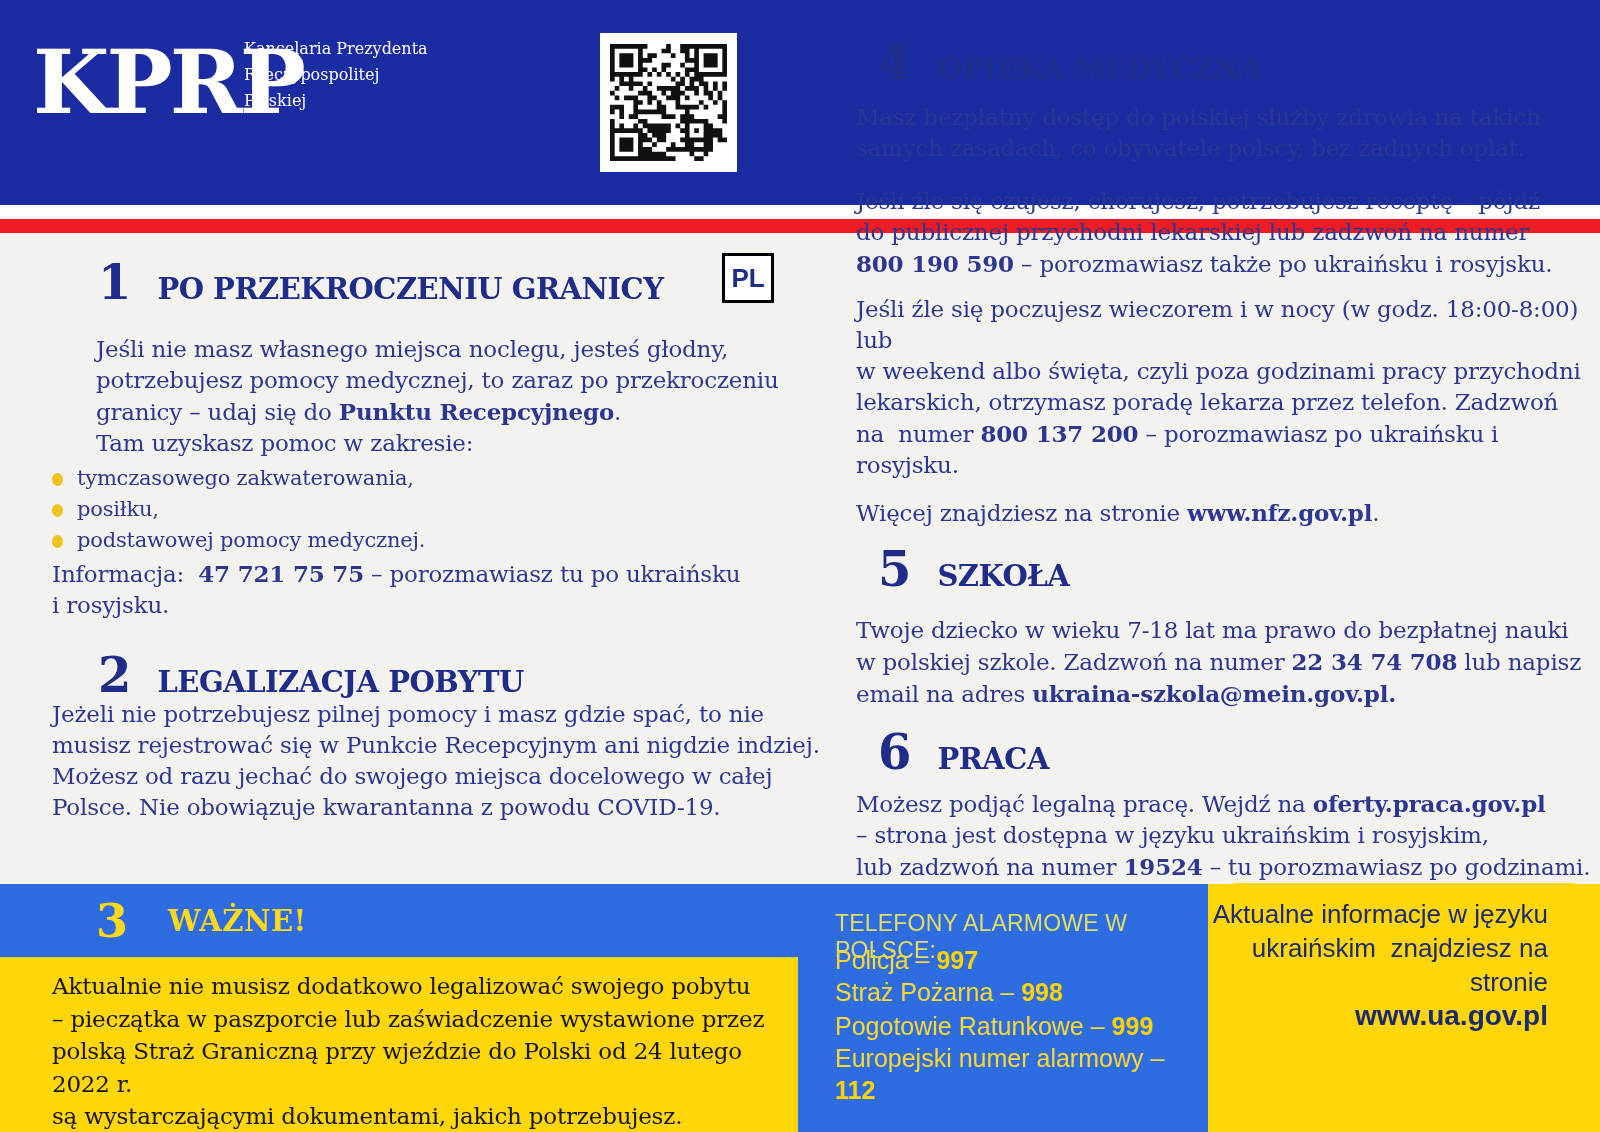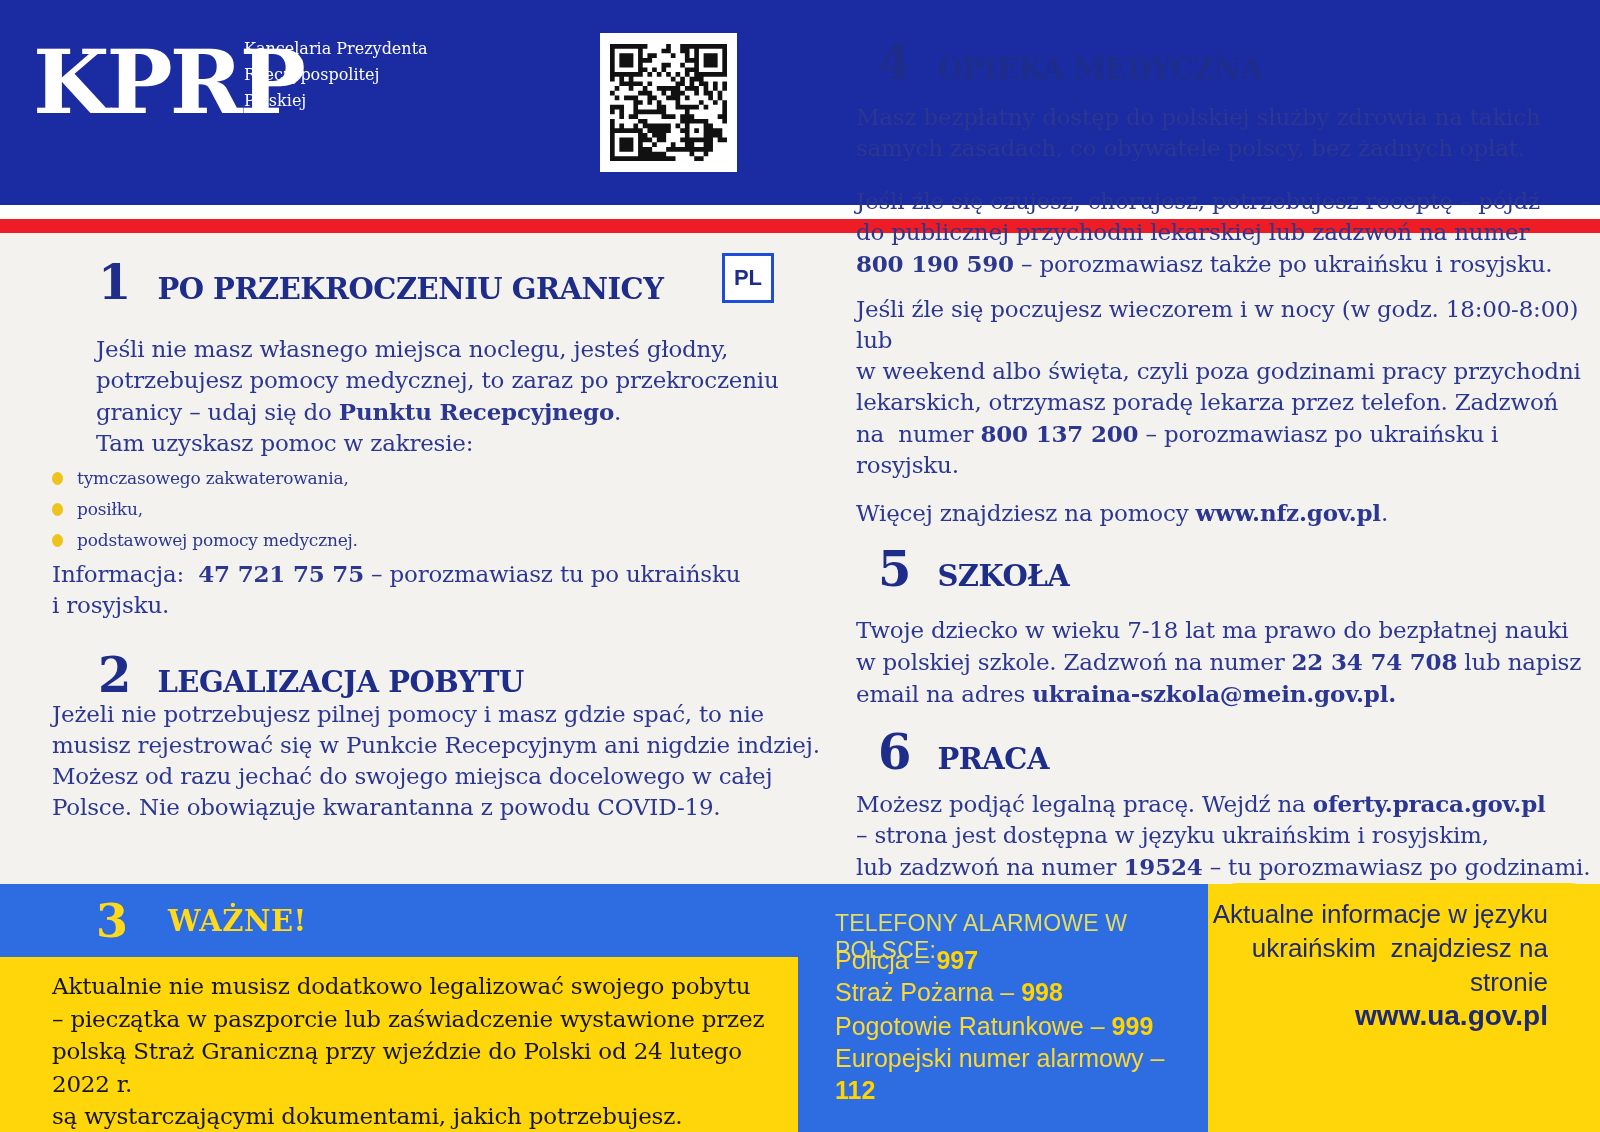--- a/index.html
+++ b/index.html
@@ -24,42 +24,42 @@
   .col-left{position:absolute;left:52px;top:238px;width:790px;}
   .col-right{position:absolute;left:856px;top:0px;width:744px;}
   .sec-head{display:flex;align-items:baseline;color:#1e2c8a;}
   .sec-num{font-size:48px;font-weight:700;line-height:1;}
   .sec-title{font-size:29px;font-weight:700;letter-spacing:-0.5px;margin-left:26px;}
   .col-left .sec-head{padding-left:46px;}
   .col-right .sec-head{padding-left:22px;}
   .body-p{color:#2b3790;font-size:23px;line-height:31px;letter-spacing:-0.2px;white-space:pre-line;}
   .body-p .b, .b{font-weight:700;}
   .bullet-list{list-style:none;margin:4px 0 0 0;padding:0;}
-  .bullet-list li{color:#2b3790;font-size:17px;line-height:31px;letter-spacing:-0.2px;display:flex;align-items:baseline;}
+  .bullet-list li{color:#2b3790;font-size:21px;line-height:31px;letter-spacing:-0.2px;display:flex;align-items:baseline;}
   .dot{width:11px;height:13px;border-radius:50%;background:#eec31e;flex:0 0 auto;
        margin-right:14px;position:relative;top:1px;}
   .mt-s1-head{margin-top:20px;}
   .mt-p1{margin-top:28px;margin-left:44px;}
   .mt-info{margin-top:2px;}
   .mt-s2-head{margin-top:30px;}
   .mt-s2-p{margin-top:0;}
   .mt-s4-head{margin-top:38px;}
   .mt-s4-p1{margin-top:16px;}
   .mt-s4-p2{margin-top:22px;}
   .mt-s4-p3{margin-top:14px;}
   .mt-s4-p4{margin-top:16px;}
   .mt-s5-head{margin-top:16px;}
   .mt-s5-p{margin-top:22px;}
   .mt-s6-head{margin-top:18px;}
   .mt-s6-p{margin-top:12px;}
 
   
-  .pl-badge{position:absolute;left:722px;top:253px;width:46px;height:44px;border:3px solid #1d4ed8;
+  .pl-badge{position:absolute;left:722px;top:253px;width:46px;height:44px;border:3px solid #000000;
             background:#ffffff;display:flex;align-items:center;justify-content:center;
-            font-family:"Liberation Sans",sans-serif;font-weight:700;font-size:22px;color:#1e2c8a;}
+            font-family:"Liberation Sans",sans-serif;font-weight:700;font-size:26px;color:#1e2c8a;}
 
   
   .bottom{position:absolute;left:0;top:884px;width:1600px;height:248px;background:#ffd60a;}
   .band-blue{position:absolute;left:0;top:0;width:1208px;height:73px;background:#2e6ce1;
              display:flex;align-items:center;}
   .band-blue .sec-num{color:#ffd91a;font-size:46px;margin-left:96px;}
   .band-blue .sec-title{color:#ffd91a;font-size:29px;margin-left:40px;letter-spacing:0.5px;}
   .warn-p{position:absolute;left:52px;top:86px;width:740px;color:#161616;font-size:23px;
           line-height:32.5px;letter-spacing:-0.2px;white-space:pre-line;}
   .mid-blue{position:absolute;left:798px;top:0;width:410px;height:248px;background:#2e6ce1;
@@ -140,21 +140,21 @@
     </div>
     <div class="body-p mt-s4-p1">Masz bezpłatny dostęp do polskiej służby zdrowia na takich
 samych zasadach, co obywatele polscy, bez żadnych opłat.</div>
     <div class="body-p mt-s4-p2"><span>Jeśli źle się czujesz, chorujesz, potrzebujesz receptę – pójdź
 do publicznej przychodni lekarskiej lub zadzwoń na numer
 </span><span class="b">800 190 590</span><span> – porozmawiasz także po ukraińsku i rosyjsku.</span></div>
     <div class="body-p mt-s4-p3"><span>Jeśli źle się poczujesz wieczorem i w nocy (w godz. 18:00-8:00) lub
 w weekend albo święta, czyli poza godzinami pracy przychodni
 lekarskich, otrzymasz poradę lekarza przez telefon. Zadzwoń
 na &nbsp;numer </span><span class="b">800 137 200</span><span> – porozmawiasz po ukraińsku i rosyjsku.</span></div>
-    <div class="body-p mt-s4-p4"><span>Więcej znajdziesz na pomocy </span><span class="b">www.nfz.gov.pl</span><span>.</span></div>
+    <div class="body-p mt-s4-p4"><span>Więcej znajdziesz na stronie </span><span class="b">www.nfz.gov.pl</span><span>.</span></div>
 
     <div class="sec-head mt-s5-head">
       <span class="sec-num">5</span>
       <span class="sec-title">SZKOŁA</span>
     </div>
     <div class="body-p mt-s5-p"><span>Twoje dziecko w wieku 7-18 lat ma prawo do bezpłatnej nauki
 w polskiej szkole. Zadzwoń na numer </span><span class="b">22 34 74 708</span><span> lub napisz
 email na adres </span><span class="b">ukraina-szkola@mein.gov.pl.</span></div>
 
     <div class="sec-head mt-s6-head">

